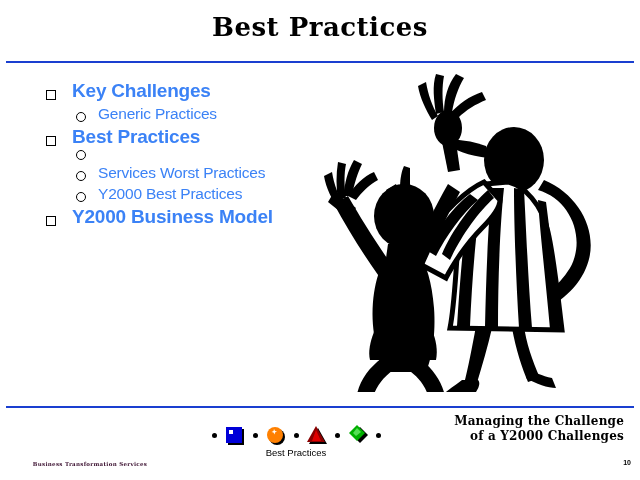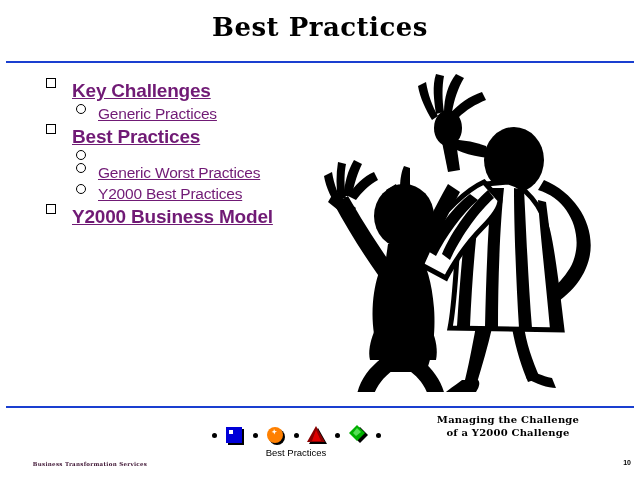--- a/index.html
+++ b/index.html
@@ -52,23 +52,22 @@
 
   
   .bullets {
     position: absolute;
     left: 46px;
     top: 80px;
     width: 300px;
   }
   .b1, .b2 {
     display: flex;
-    align-items: flex-start;
-    color: #701a75;
-    text-decoration: underline;
+    align-items: flex-end;
+    color: #3b82f6;
   }
   .b1 {
     font-size: 19px;
     font-weight: 700;
     margin: 0 0 3px 0;
     letter-spacing: -0.2px;
   }
   .b2 {
     font-size: 15.5px;
     font-weight: 400;
@@ -162,23 +161,23 @@
     font-size: 9.5px;
     color: #000;
     font-family: "Liberation Sans", sans-serif;
   }
 
   .foot-right {
     position: absolute;
     right: 16px;
     top: 414px;
     width: 232px;
-    text-align: center;
+    text-align: right;
     font-family: "DejaVu Serif", serif;
-    font-size: 10px;
+    font-size: 12px;
     font-weight: 700;
     color: #000;
     line-height: 1.28;
     letter-spacing: 0.2px;
   }
   .pagenum {
     position: absolute;
     right: 9px;
     bottom: 14px;
     font-size: 7px;
@@ -212,21 +211,21 @@
       <span class="mark-sq"></span>
       <span class="txt">Best Practices</span>
     </div>
 
     <div class="b2">
       <span class="mark-ci"></span>
     </div>
 
     <div class="b2">
       <span class="mark-ci"></span>
-      <span class="txt">Generic Worst Practices</span>
+      <span class="txt">Services Worst Practices</span>
     </div>
 
     <div class="b2">
       <span class="mark-ci"></span>
       <span class="txt">Y2000 Best Practices</span>
     </div>
 
     <div class="b1">
       <span class="mark-sq"></span>
       <span class="txt">Y2000 Business Model</span>
@@ -364,18 +363,18 @@
         <path d="M10 4 L14 8 L9 12 L6 9 Z" fill="#55e055"></path>
       </svg>
     </span>
 
     <span class="sep"></span>
   </div>
   <div class="strip-caption">Best Practices</div>
 
   <div class="foot-right">
     <div>Managing the Challenge</div>
-    <div>of a Y2000 Challenge</div>
+    <div>of a Y2000 Challenges</div>
   </div>
 
   <div class="pagenum">10</div>
 
 </div>
 
 </body></html>

